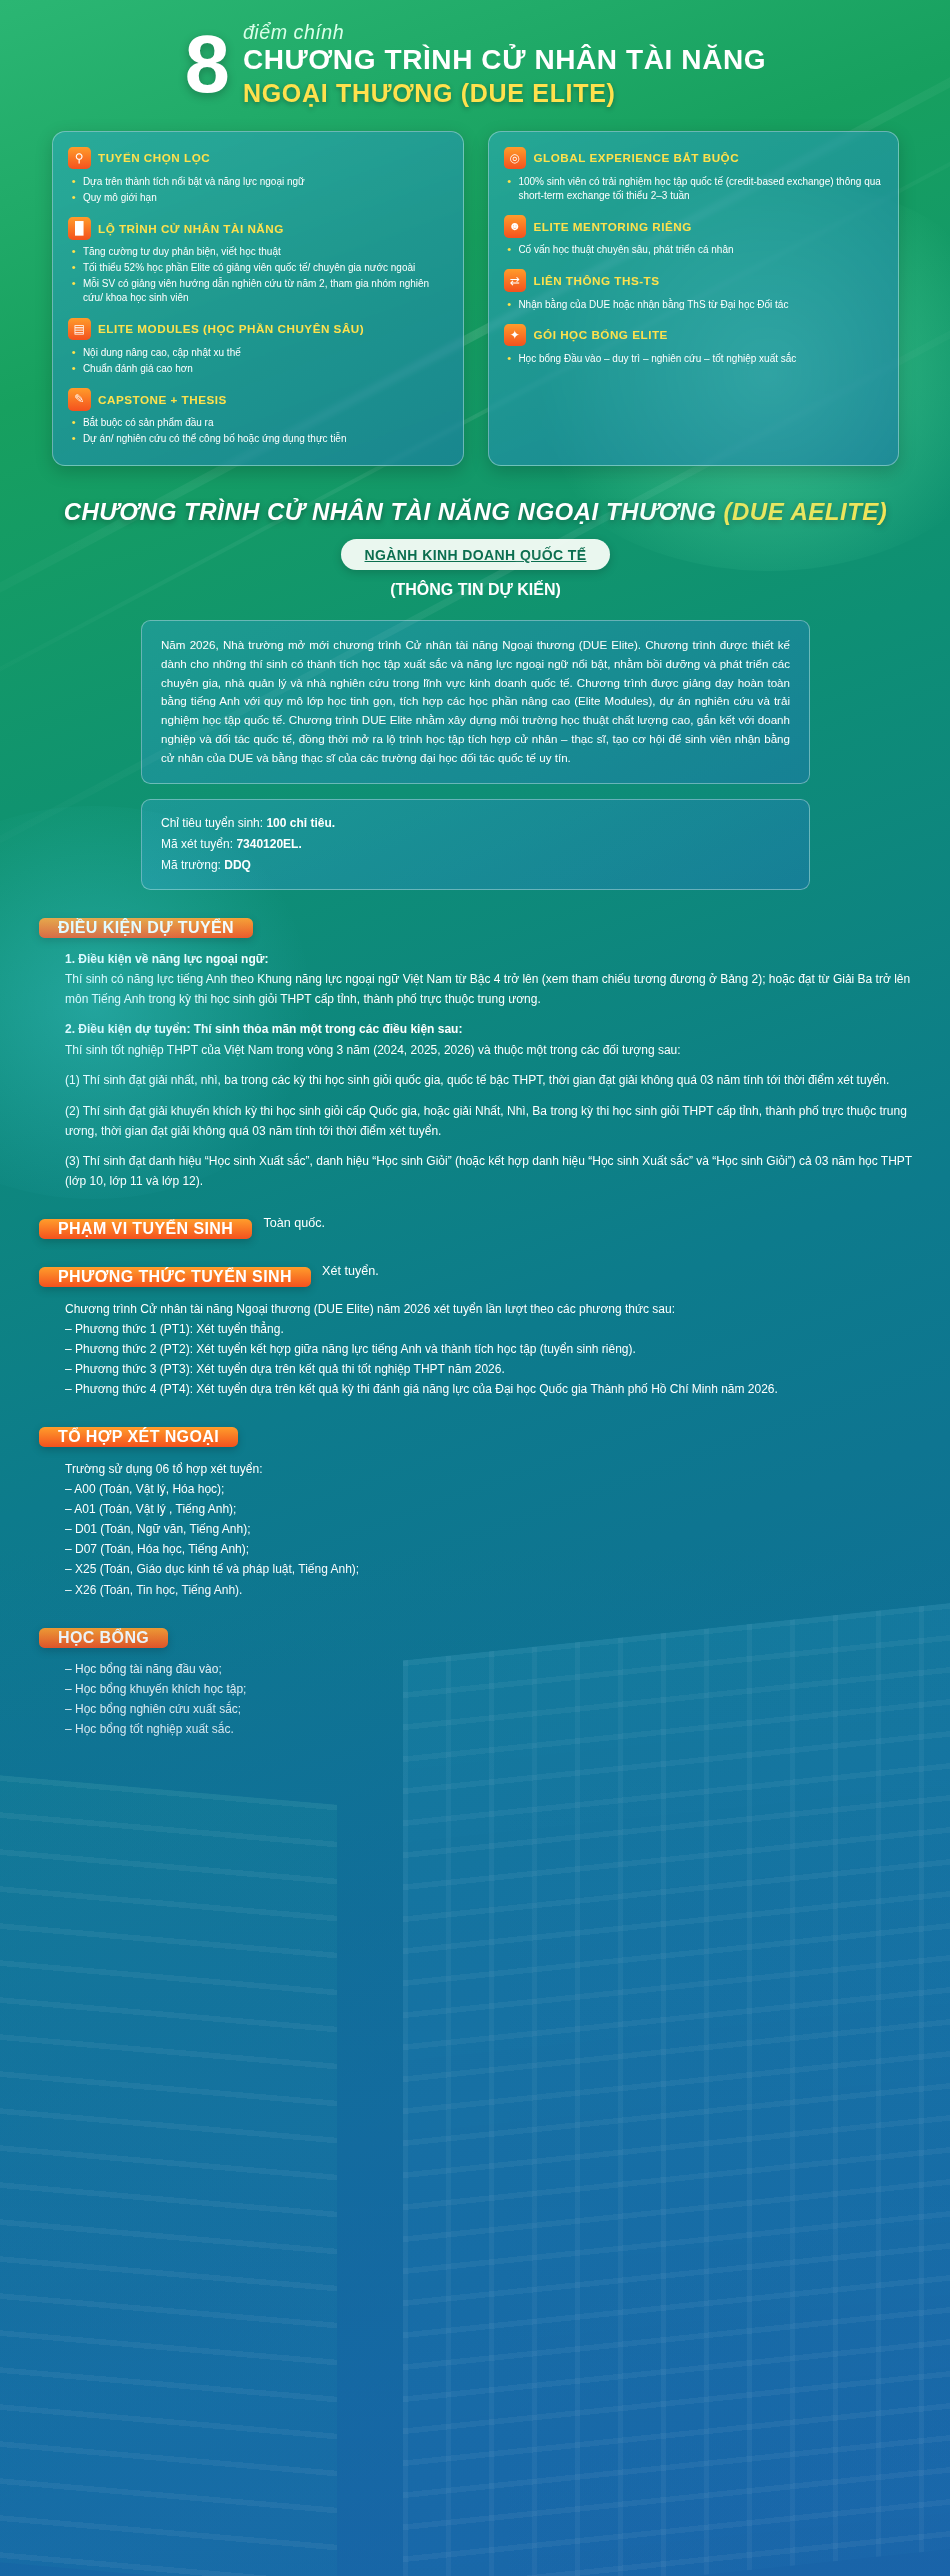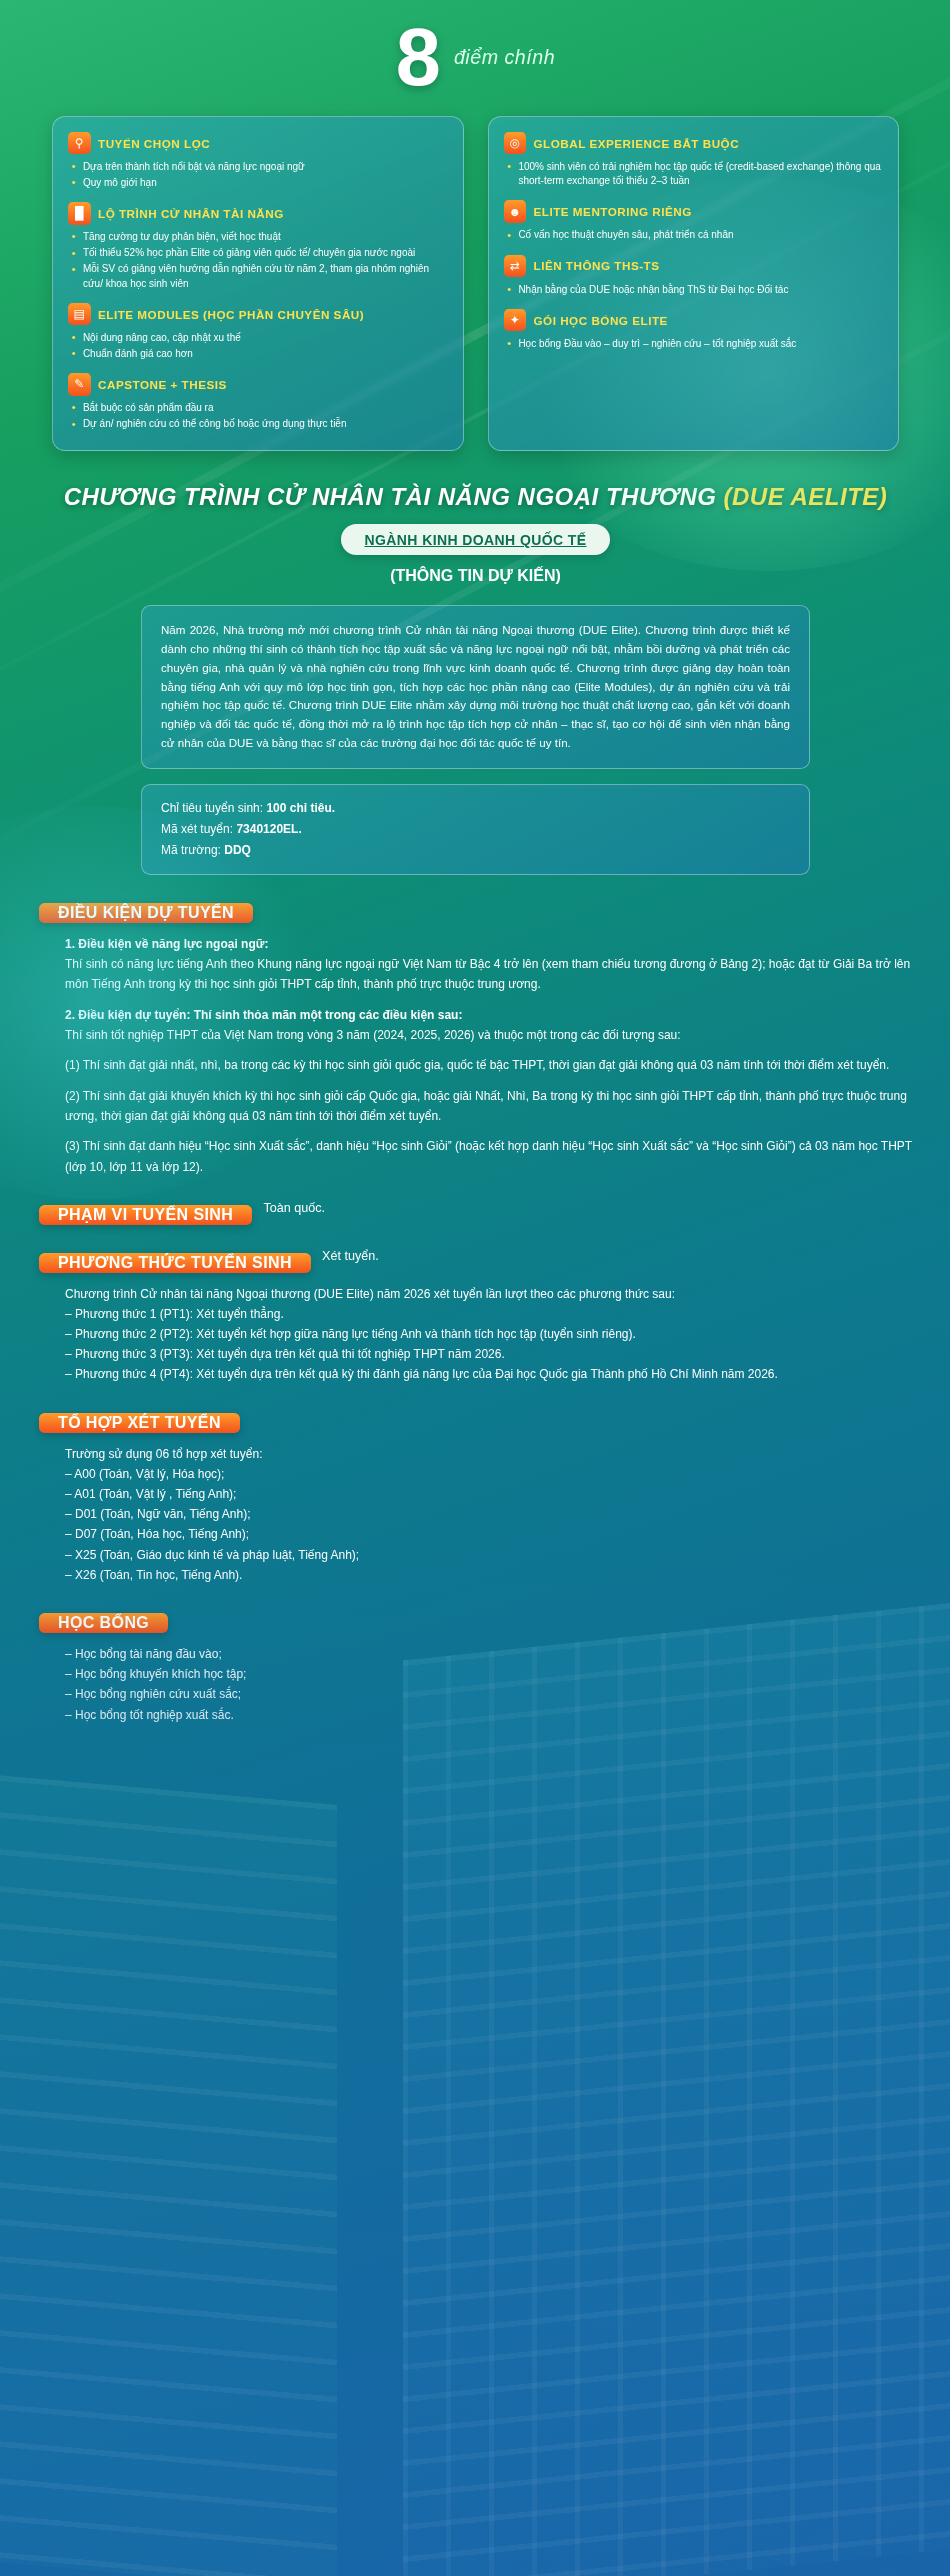--- a/index.html
+++ b/index.html
@@ -165,20 +165,22 @@
   <div class="streak s1"></div>
   <div class="streak s2"></div>
   <div class="streak s3"></div>
   <div class="bldg"></div>
 
   <div class="header">
     <div class="hdr-row">
       <div class="big8">8</div>
       <div class="hdr-texts">
         <div class="hdr-sub">điểm chính</div>
+        <div class="hdr-main">CHƯƠNG TRÌNH CỬ NHÂN TÀI NĂNG</div>
+        <div class="hdr-yellow">NGOẠI THƯƠNG (DUE ELITE)</div>
       </div>
     </div>
   </div>
 
   <div class="cards">
 
     <div class="card">
       <div class="blk">
         <div class="blk-head">
           <span class="blk-ico">⚲</span>
@@ -315,21 +317,21 @@
       <div class="body-txt">
         <p style="white-space:pre-line">Chương trình Cử nhân tài năng Ngoại thương (DUE Elite) năm 2026 xét tuyển lần lượt theo các phương thức sau:
 – Phương thức 1 (PT1): Xét tuyển thẳng.
 – Phương thức 2 (PT2): Xét tuyển kết hợp giữa năng lực tiếng Anh và thành tích học tập (tuyển sinh riêng).
 – Phương thức 3 (PT3): Xét tuyển dựa trên kết quả thi tốt nghiệp THPT năm 2026.
 – Phương thức 4 (PT4): Xét tuyển dựa trên kết quả kỳ thi đánh giá năng lực của Đại học Quốc gia Thành phố Hồ Chí Minh năm 2026.</p>
       </div>
     </div>
 
     <div>
-      <div class="sec-head">TỔ HỢP XÉT TUYỂN</div>
+      <div class="sec-head">TỔ HỢP XÉT NGOẠI</div>
       <div class="body-txt">
         <p style="white-space:pre-line">Trường sử dụng 06 tổ hợp xét tuyển:
 – A00 (Toán, Vật lý, Hóa học);
 – A01 (Toán, Vật lý , Tiếng Anh);
 – D01 (Toán, Ngữ văn, Tiếng Anh);
 – D07 (Toán, Hóa học, Tiếng Anh);
 – X25 (Toán, Giáo dục kinh tế và pháp luật, Tiếng Anh);
 – X26 (Toán, Tin học, Tiếng Anh).</p>
       </div>
     </div>

